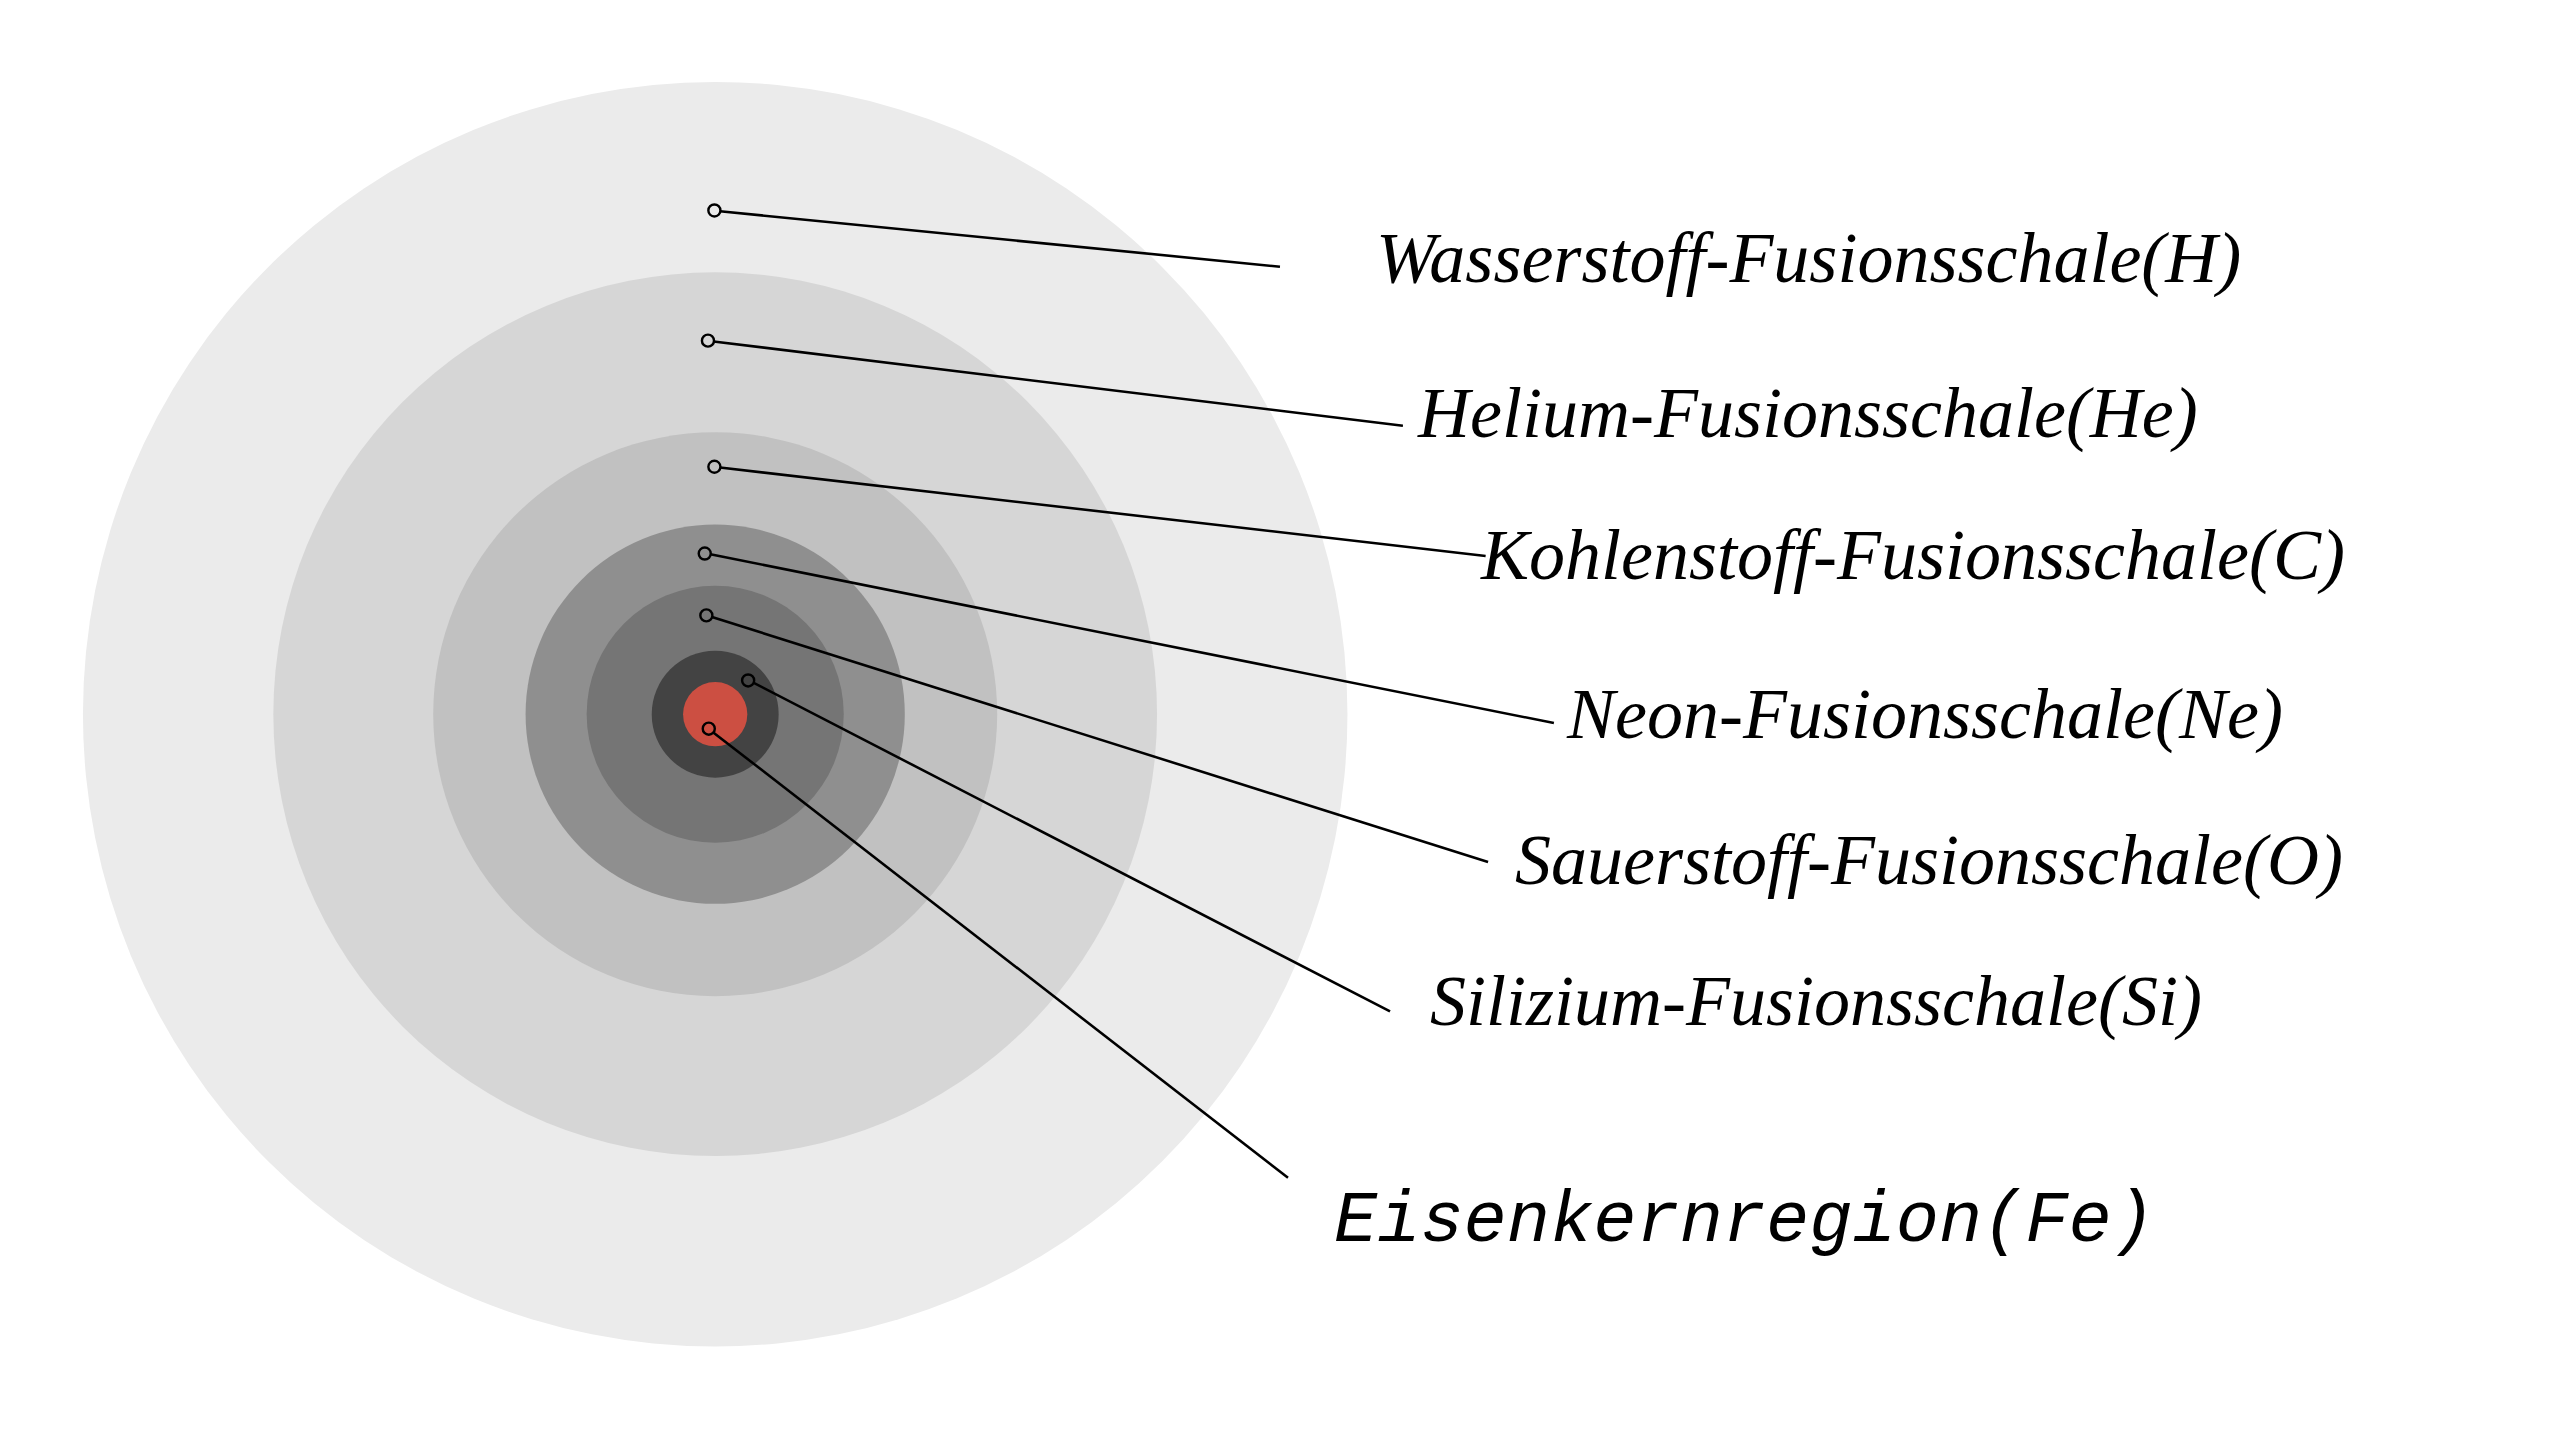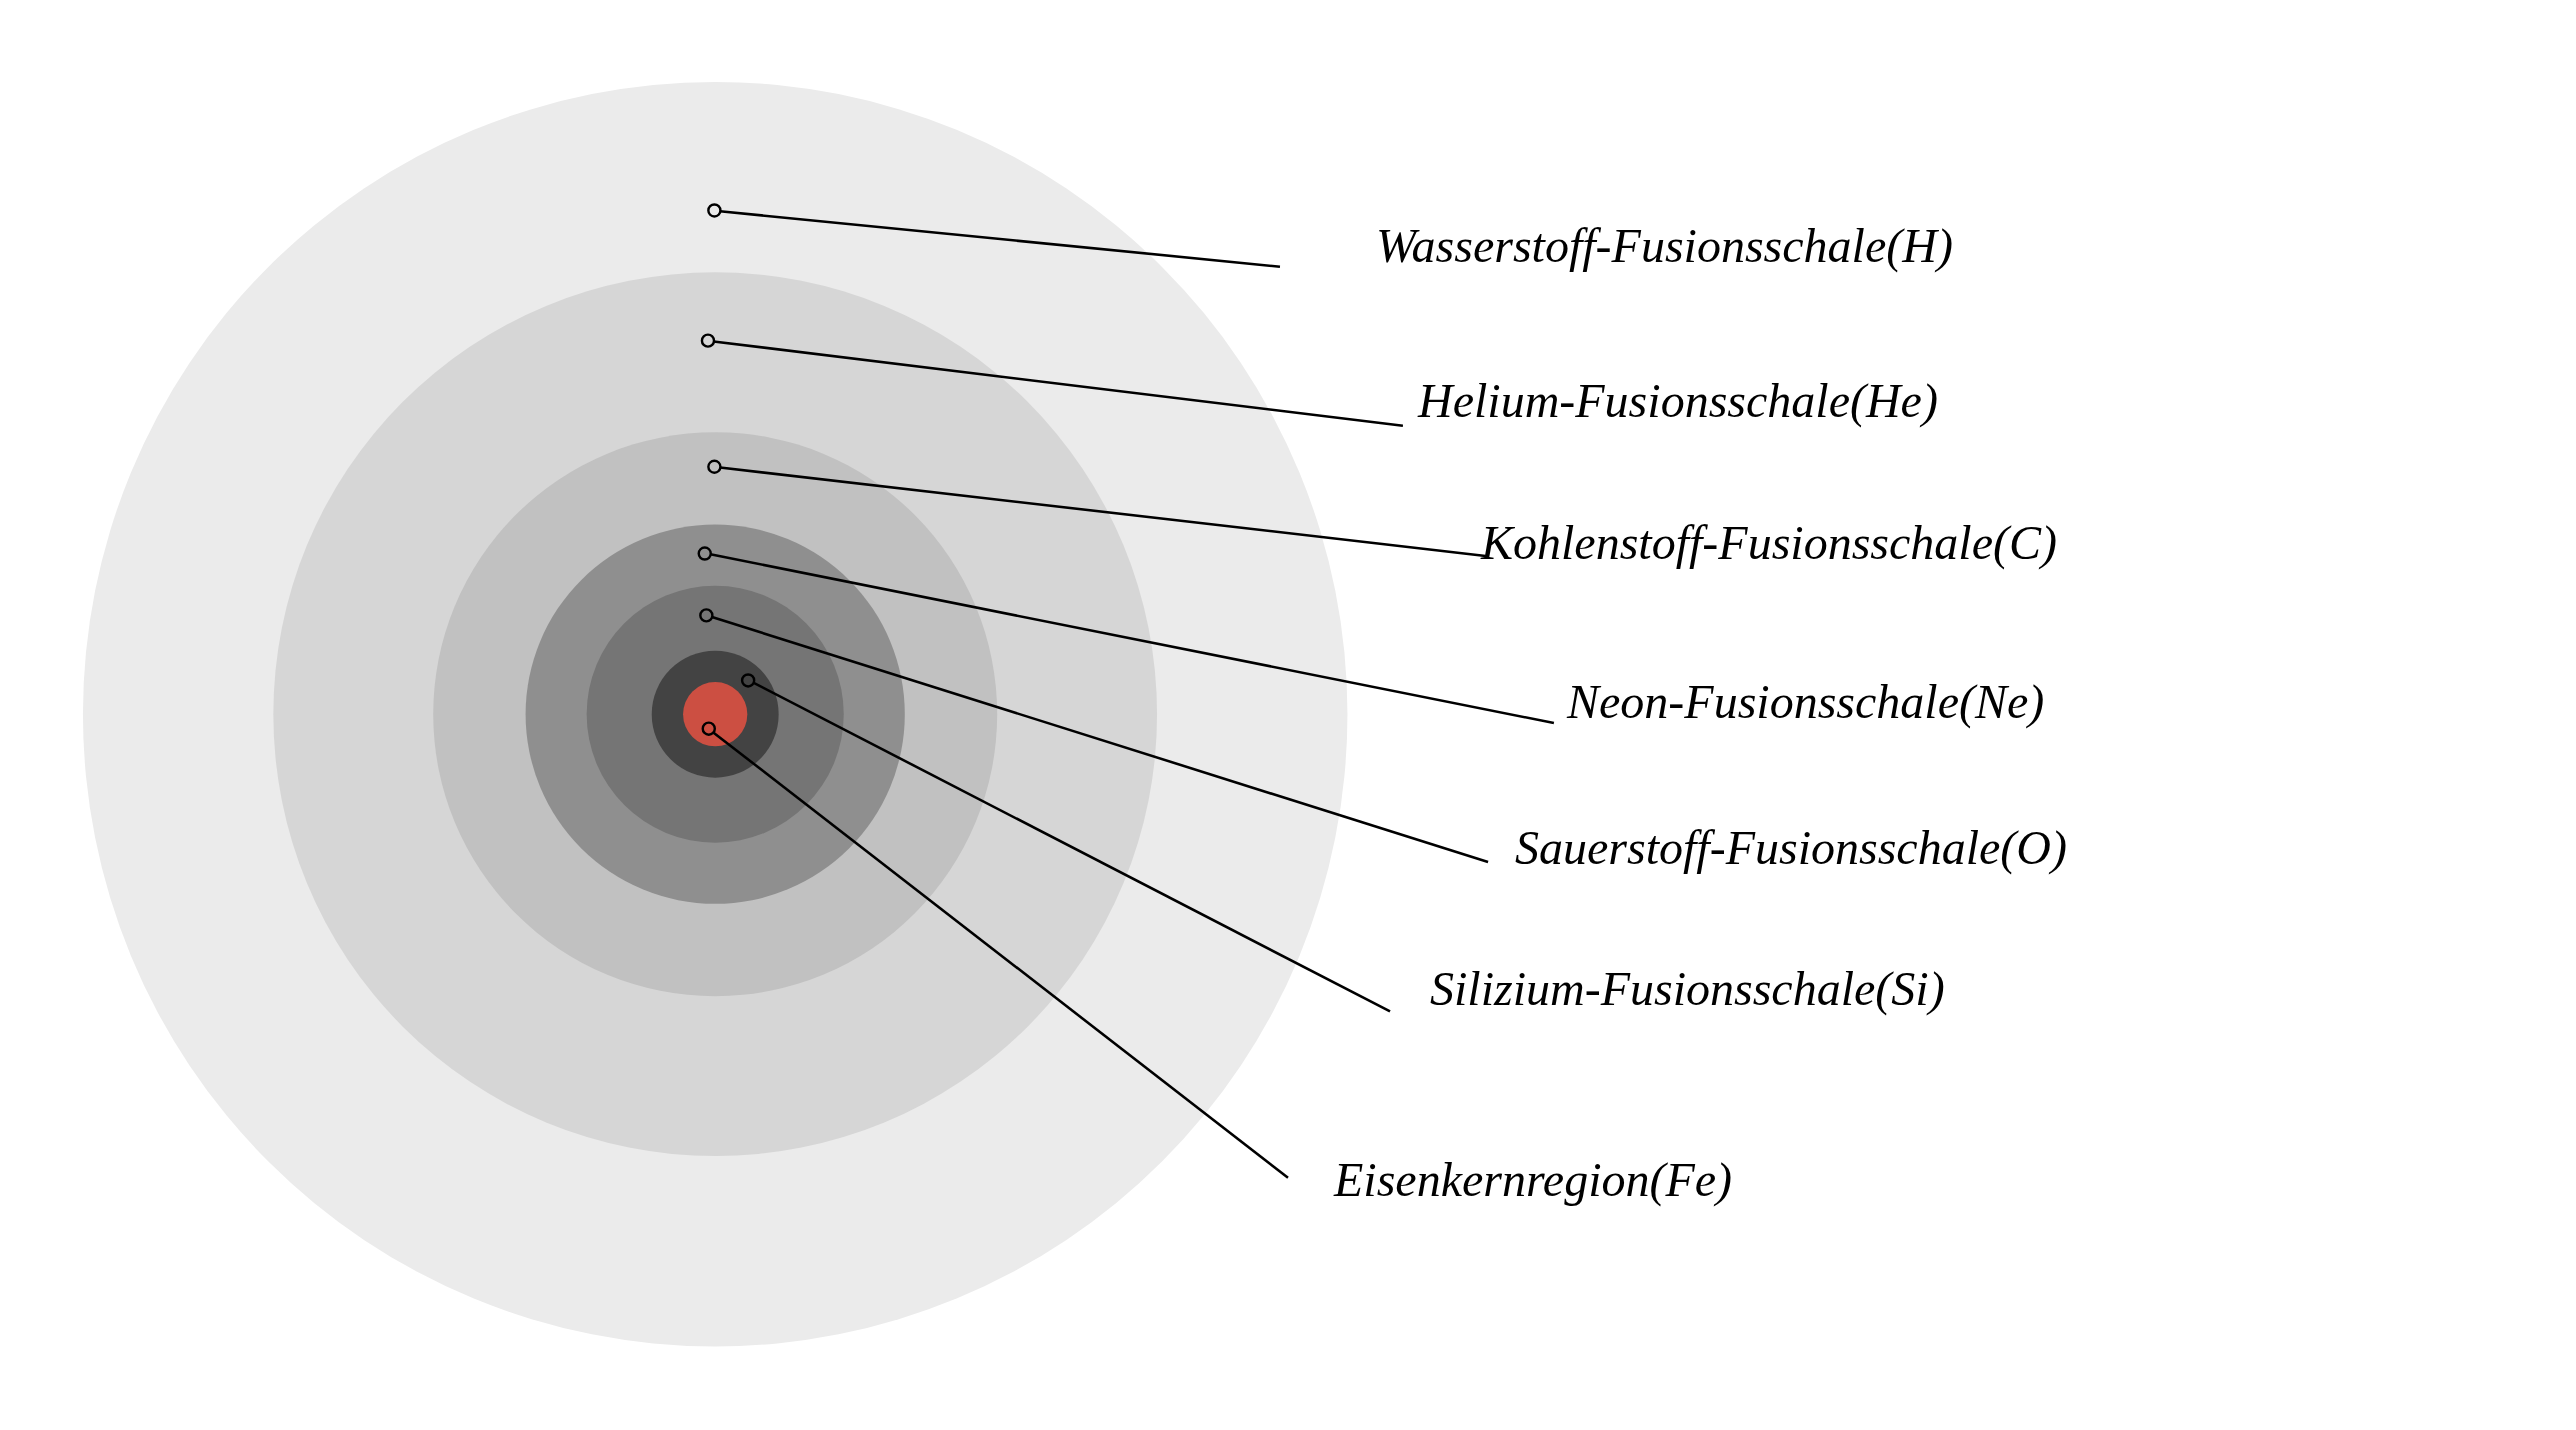--- a/index.html
+++ b/index.html
@@ -15,21 +15,21 @@
     font-family: "Liberation Serif", serif;
   }
   #diagram-svg {
     position: absolute;
     left: 0;
     top: 0;
   }
   .shell-label {
     position: absolute;
     font-style: italic;
-    font-size: 48px;
+    font-size: 72px;
     line-height: 1;
     color: #000000;
     white-space: nowrap;
   }
   .leader-line {
     stroke: #000000;
     stroke-width: 3.2;
     fill: none;
   }
   .leader-marker {
@@ -73,14 +73,14 @@
     <circle class="leader-marker" cx="882" cy="907" r="7.5"></circle>
   </g>
 </svg>
 
 <div class="shell-label" style="left:1376px; top:222px;">Wasserstoff-Fusionsschale(H)</div>
 <div class="shell-label" style="left:1418px; top:377px;text-align:center;">Helium-Fusionsschale(He)</div>
 <div class="shell-label" style="left:1481px; top:519px;">Kohlenstoff-Fusionsschale(C)</div>
 <div class="shell-label" style="left:1567px; top:678px;text-align:center;">Neon-Fusionsschale(Ne)</div>
 <div class="shell-label" style="left:1515px; top:824px;">Sauerstoff-Fusionsschale(O)</div>
 <div class="shell-label" style="left:1430px; top:965px;">Silizium-Fusionsschale(Si)</div>
-<div class="shell-label" style="left:1334px; top:1156px;">Eisenkernregion(Fe)</div>
+<div class="shell-label" style="left:1334px; top:1186px;font-family:Liberation Mono, monospace;">Eisenkernregion(Fe)</div>
 
 
 </body></html>

